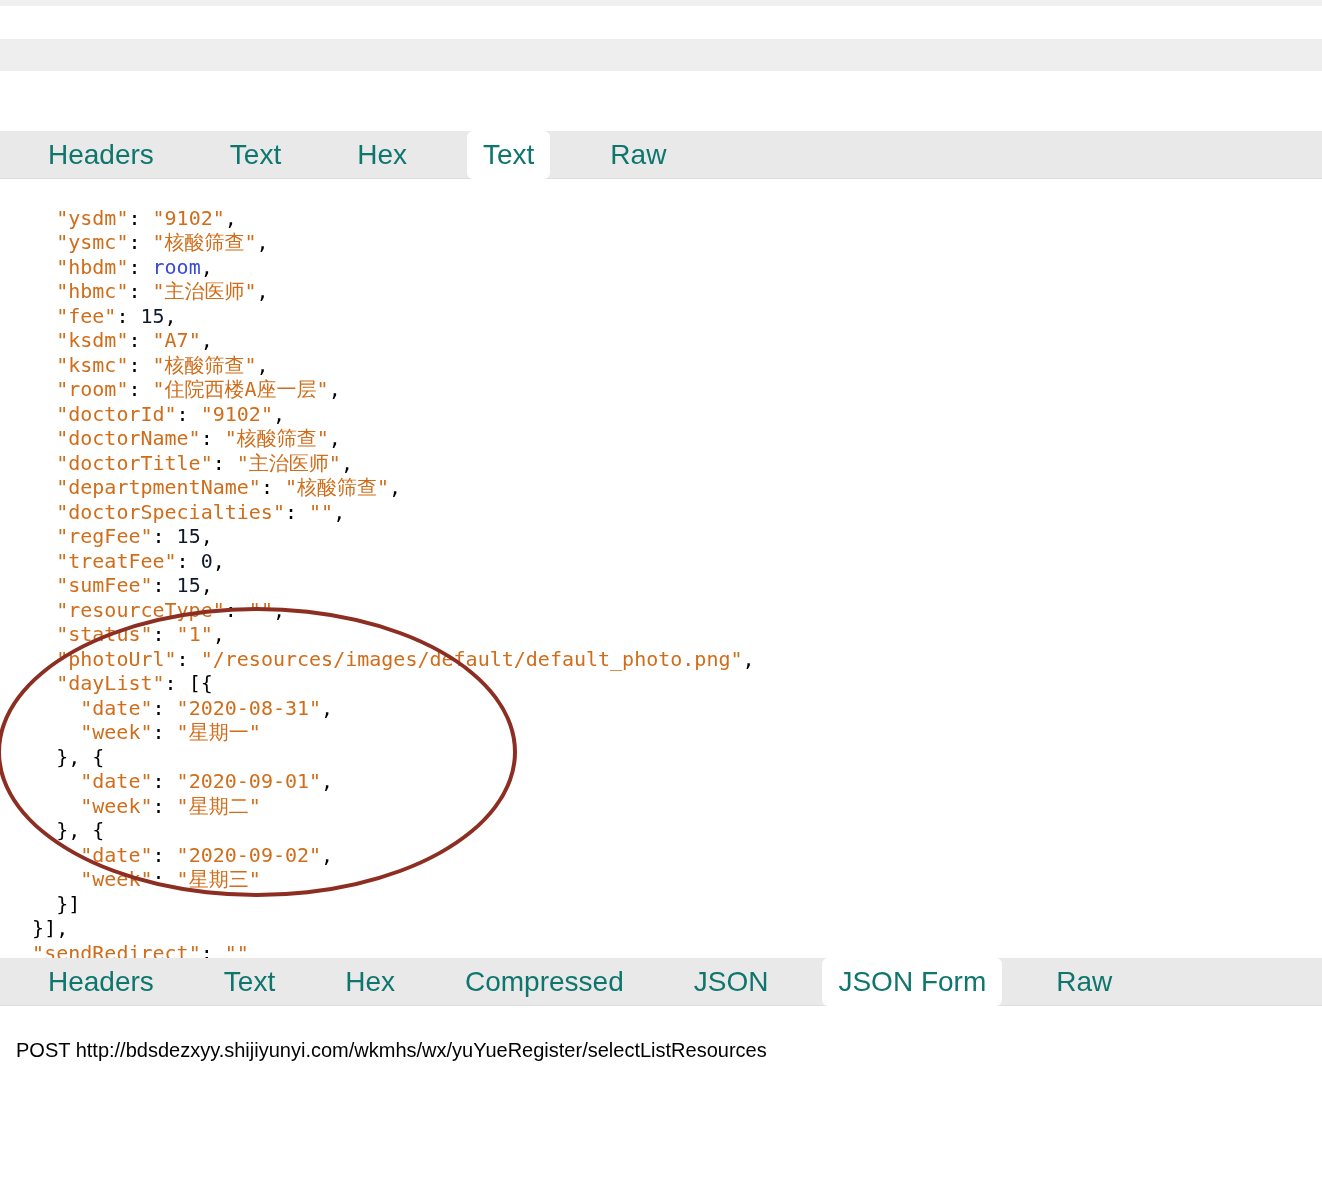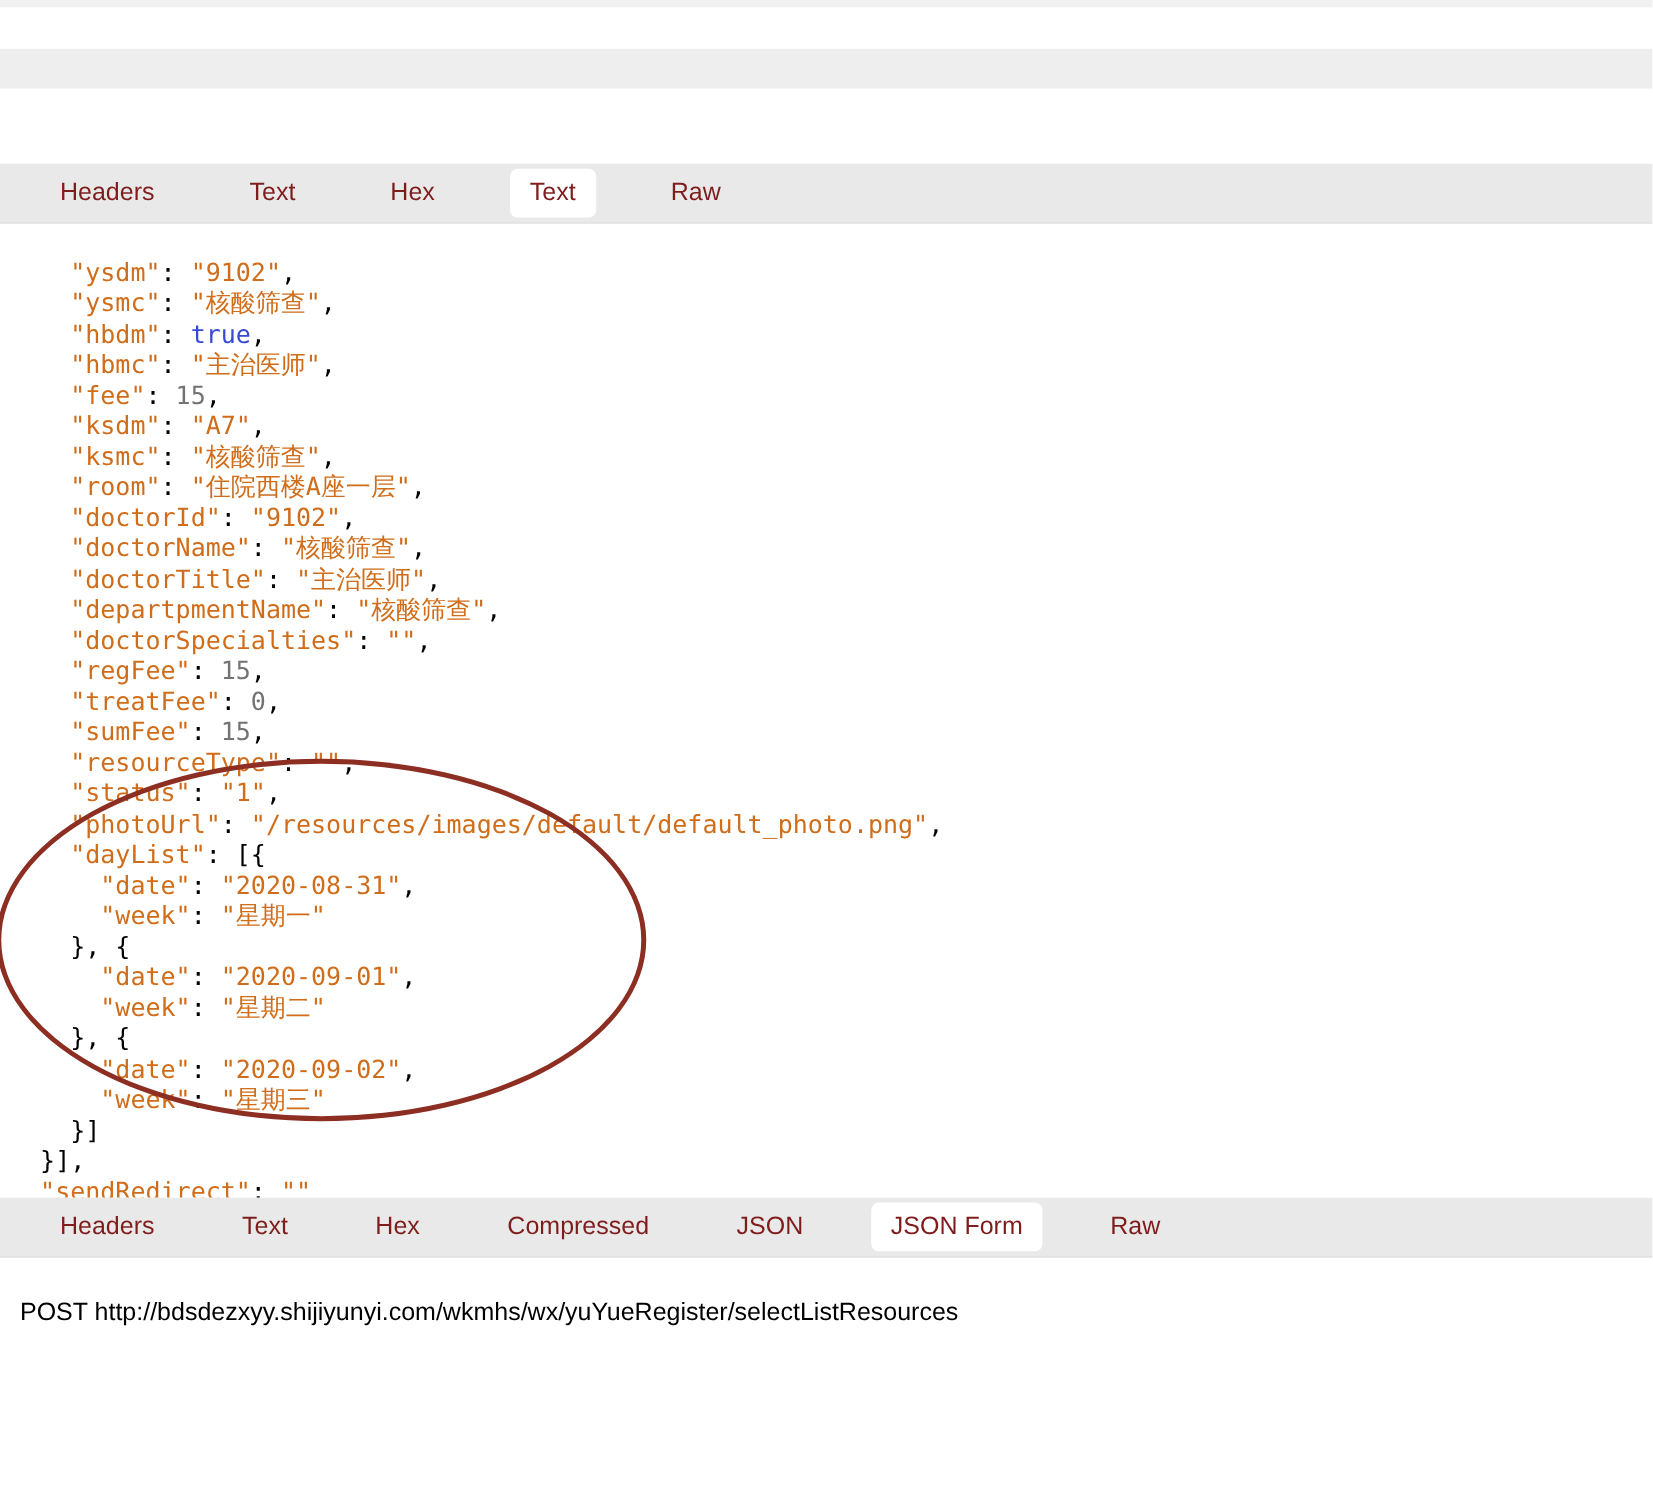--- a/index.html
+++ b/index.html
@@ -29,22 +29,22 @@
     .tabs-bar {
       display: flex;
       align-items: center;
       background: #e9e9e9;
       height: 48px;
       padding-left: 32px;
       gap: 44px;
       border-bottom: 1px solid #ddd;
     }
     .tab {
-      font-size: 20px;
-      color: #7f1d1d;
+      font-size: 28px;
+      color: #0f766e;
       cursor: pointer;
       padding: 8px 16px;
     }
     .tab.active {
       background: #ffffff;
       border-radius: 6px;
     }
     .code-area {
       background: #ffffff;
       font-family: "SF Mono", Menlo, Monaco, Consolas, monospace;
@@ -52,21 +52,21 @@
       line-height: 24.5px;
       white-space: pre;
       padding: 2px 0 0 8px;
       color: #000;
       position: relative;
       height: 779px;
       overflow: hidden;
     }
     .key { color: #d06d1a; }
     .str { color: #d06d1a; }
-    .num { color: #737373; text-align: center; }
+    .num { color: #0f172a; text-align: center; }
     .bool { color: #3849d4; }
     .punc { color: #000; }
     .ellipse-annotation {
       position: absolute;
       border: 4px solid #8d2e22;
       border-radius: 50%;
       width: 520px;
       height: 290px;
       left: -3px;
       top: 428px;
@@ -95,21 +95,21 @@
   <div class="tab">Headers</div>
   <div class="tab">Text</div>
   <div class="tab">Hex</div>
   <div class="tab active">Text</div>
   <div class="tab">Raw</div>
 </div>
 
 <div class="code-area">
 <span>    <span class="key">"ysdm"</span><span class="punc">: </span><span class="str">"9102"</span><span class="punc">,</span></span>
 <span>    <span class="key">"ysmc"</span><span class="punc">: </span><span class="str">"核酸筛查"</span><span class="punc">,</span></span>
-<span>    <span class="key">"hbdm"</span><span class="punc">: </span><span class="bool">true</span><span class="punc">,</span></span>
+<span>    <span class="key">"hbdm"</span><span class="punc">: </span><span class="bool">room</span><span class="punc">,</span></span>
 <span>    <span class="key">"hbmc"</span><span class="punc">: </span><span class="str">"主治医师"</span><span class="punc">,</span></span>
 <span>    <span class="key">"fee"</span><span class="punc">: </span><span class="num">15</span><span class="punc">,</span></span>
 <span>    <span class="key">"ksdm"</span><span class="punc">: </span><span class="str">"A7"</span><span class="punc">,</span></span>
 <span>    <span class="key">"ksmc"</span><span class="punc">: </span><span class="str">"核酸筛查"</span><span class="punc">,</span></span>
 <span>    <span class="key">"room"</span><span class="punc">: </span><span class="str">"住院西楼A座一层"</span><span class="punc">,</span></span>
 <span>    <span class="key">"doctorId"</span><span class="punc">: </span><span class="str">"9102"</span><span class="punc">,</span></span>
 <span>    <span class="key">"doctorName"</span><span class="punc">: </span><span class="str">"核酸筛查"</span><span class="punc">,</span></span>
 <span>    <span class="key">"doctorTitle"</span><span class="punc">: </span><span class="str">"主治医师"</span><span class="punc">,</span></span>
 <span>    <span class="key">"departpmentName"</span><span class="punc">: </span><span class="str">"核酸筛查"</span><span class="punc">,</span></span>
 <span>    <span class="key">"doctorSpecialties"</span><span class="punc">: </span><span class="str">""</span><span class="punc">,</span></span>

